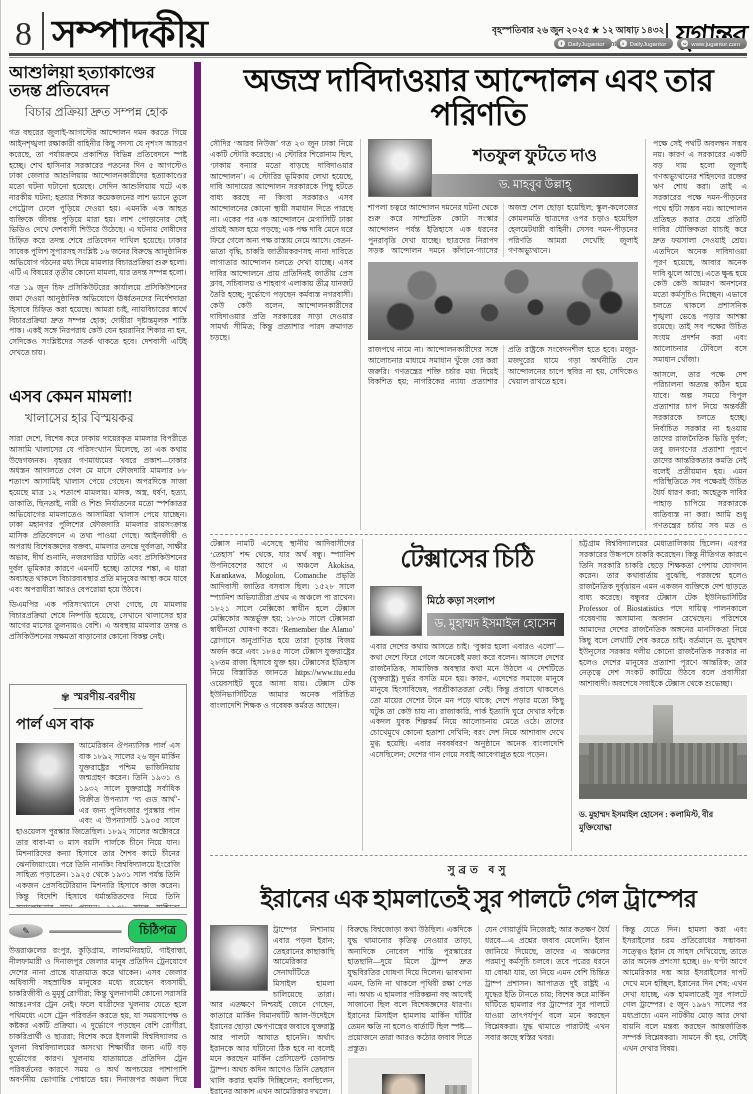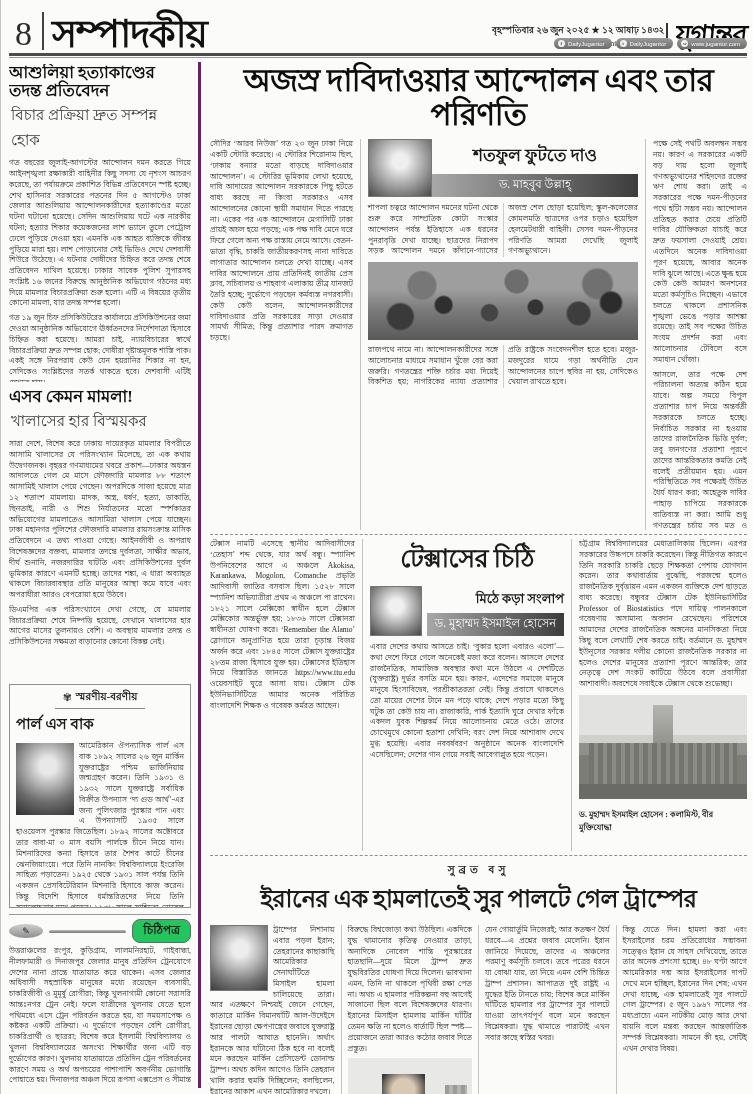--- a/index.html
+++ b/index.html
@@ -24,33 +24,33 @@
   .brand-logo { font-size:27px; font-weight:900; letter-spacing:-1px; color:#0a0a0a; transform:skewX(-6deg); line-height:0.9; }
   .social-row { position:absolute; top:38px; right:6px; display:flex; gap:4px; }
   .social-pill { display:flex; align-items:center; gap:3px; background:linear-gradient(#9a9a9a,#6b6b6b); border-radius:7px; padding:1px 7px 1px 4px; height:11px; }
   .social-pill .dot { width:7px; height:7px; border-radius:50%; background:#f0f0f0; color:#555; font-size:5px; line-height:7px; text-align:center; font-weight:bold; }
   .social-pill span.lbl { font-size:6px; color:#fff; font-family:"Liberation Sans",sans-serif; }
   .mast-rule { border:0; border-top:3px solid #4c4c4c; margin:3px 0 0; }
   .mast-rule2 { border:0; border-top:1px solid #999; margin:1px 0 4px; }
 
   
   .content { display:flex; height:1026px; }
-  .left-col { width:192px; padding:2px 7px 0 0; border-right:3px solid #701a75; }
+  .left-col { width:192px; padding:2px 7px 0 0; border-right:7px solid #701a75; }
   .main-col { flex:1; padding:0 0 0 9px; }
 
   
   .body-txt { font-size:7.6px; line-height:1.42; text-align:justify; color:#242424; }
   .body-txt p { margin-bottom:4px; text-indent:0; }
   .footnote { font-size:8px; font-weight:bold; margin-top:5px; }
   .col-rule { width:1px; background:#c2c2c0; }
 
   
   .edit-art { overflow:hidden; }
   .edit-head { font-size:16.5px; font-weight:bold; line-height:1.1; color:#101010; }
-  .edit-sub { font-size:15px; color:#3a3a3a; margin:3px 2px 5px; }
+  .edit-sub { font-size:12px; color:#3a3a3a; margin:3px 16px 5px; }
   .art1 { height:318px; }
   .art2 { height:300px; padding-top:6px; }
   .memorial-box { border:1px solid #8f8f8f; height:224px; padding:4px 6px; overflow:hidden; margin-top:2px; }
   .memorial-hd { display:flex; justify-content:center; margin-bottom:3px; }
   .memorial-tag { display:flex; align-items:center; gap:4px; border-bottom:1px solid #888; padding:0 8px 2px; }
   .fan-icon { font-size:11px; color:#333; }
   .memorial-label { font-size:10.5px; font-weight:bold; color:#222; }
   .memorial-head { font-size:15px; font-weight:bold; margin:1px 0 4px; }
   .pearl-photo { float:left; width:58px; height:72px; margin:2px 5px 2px 0;
     background:radial-gradient(circle at 55% 32%, #e8e8e8 0 14%, #b5b5b5 34%, #6d6d6d 62%, #2e2e2e 100%); }
@@ -92,21 +92,21 @@
 
   
   .texas { display:flex; height:312px; overflow:hidden; }
   .tx-l { width:152px; padding-right:7px; }
   .tx-m { width:208px; padding:0 7px; }
   .tx-r { flex:1; padding-left:7px; display:flex; flex-direction:column; }
   .tx-head { font-size:25px; font-weight:bold; text-align:center; letter-spacing:-0.5px; }
   .tx-authorbox { display:flex; gap:5px; margin:4px 0 6px; }
   .tx-photo { width:52px; height:50px; border:1px solid #777;
     background:radial-gradient(circle at 50% 40%, #f0f0f0 0 18%, #bdbdbd 42%, #808080 70%, #474747 100%); }
-  .tx-sub { font-size:13px; font-weight:bold; text-align:right; margin-bottom:3px; }
+  .tx-sub { font-size:10px; font-weight:bold; text-align:left; margin-bottom:3px; }
   .building-photo { width:100%; height:104px; margin:5px 0 4px; position:relative; overflow:hidden;
     background:linear-gradient(#e2e2e0 0 38%, #cfcfcb 38% 46%, #8f8f8b 46% 58%, #7d7d78 58% 86%, #6a6a66 86%); }
   .building-photo::before { content:""; position:absolute; left:44%; top:10%; width:12%; height:48%;
     background:linear-gradient(#b5b5b0,#8a8a85); }
   .building-photo::after { content:""; position:absolute; left:6%; top:46%; width:88%; height:40%;
     background:repeating-linear-gradient(90deg,#75756f 0 5px,#8c8c86 5px 9px); }
 
   
   .iran { height:286px; overflow:hidden; }
   .iran-byline { font-size:10.5px; font-weight:bold; text-align:center; letter-spacing:4px; margin-top:2px; }

